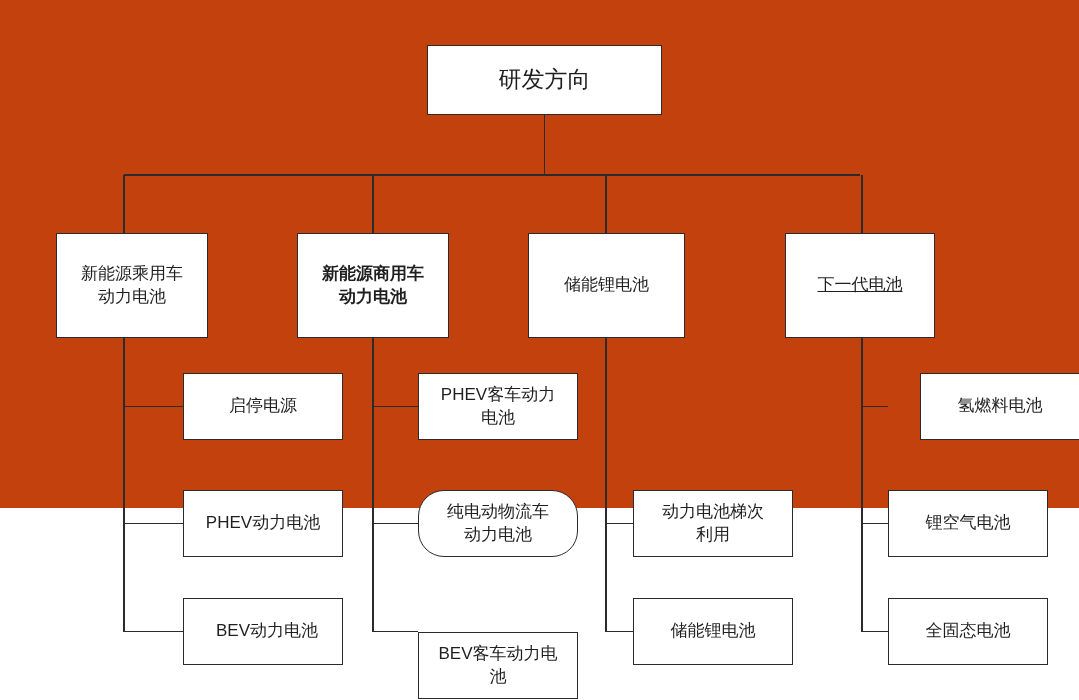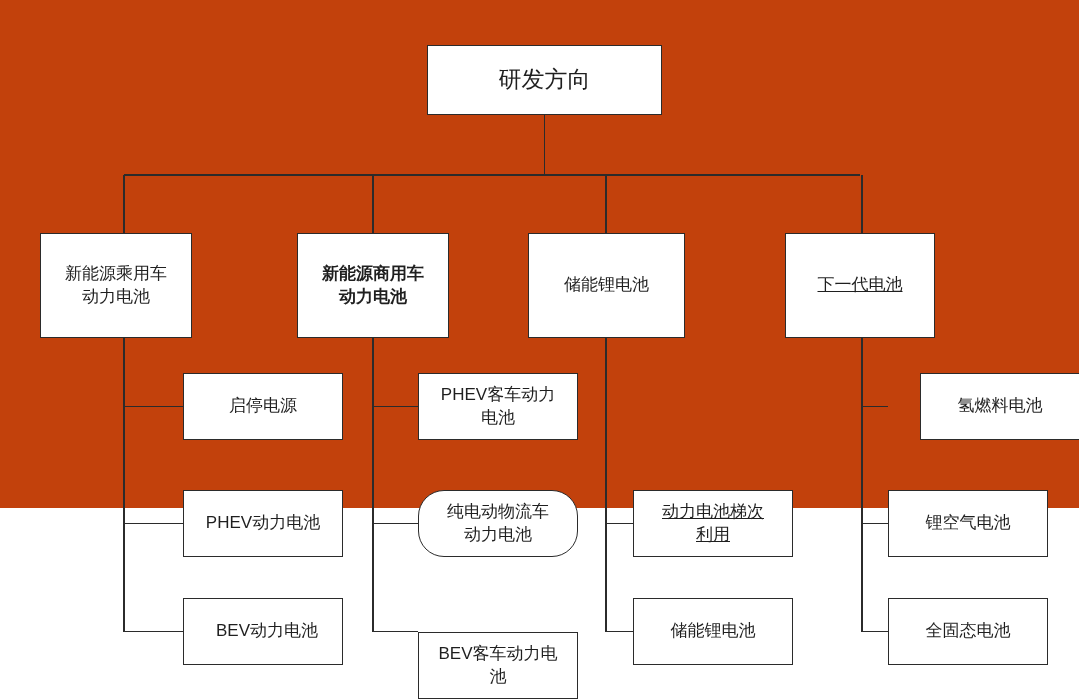--- a/index.html
+++ b/index.html
@@ -74,21 +74,21 @@
       <line x1="862" y1="175" x2="862" y2="233" stroke="#2b2b2b" stroke-width="1.6" shape-rendering="crispEdges"></line>
       <line x1="862" y1="338" x2="862" y2="631.5" stroke="#2b2b2b" stroke-width="1.6" shape-rendering="crispEdges"></line>
       <line x1="862" y1="406.5" x2="888" y2="406.5" stroke="#2b2b2b" stroke-width="1.6" shape-rendering="crispEdges"></line>
       <line x1="862" y1="523.5" x2="888" y2="523.5" stroke="#2b2b2b" stroke-width="1.6" shape-rendering="crispEdges"></line>
       <line x1="862" y1="631.5" x2="888" y2="631.5" stroke="#2b2b2b" stroke-width="1.6" shape-rendering="crispEdges"></line>
     </svg>
   <div id="nodes-layer">
       <div class="node level-root" style="left: 427px; top: 45px; width: 235px; height: 70px; border-color: rgb(43, 43, 43); background: rgb(255, 255, 255); color: rgb(31, 31, 31);">
         <span class="node-label">研发方向</span>
       </div>
-      <div class="node level-2" style="left: 40px; top: 233px; width: 152px; height: 105px; border-color: rgb(43, 43, 43); background: rgb(255, 255, 255); color: rgb(31, 31, 31);">
+      <div class="node level-2" style="left: 56px; top: 233px; width: 152px; height: 105px; border-color: rgb(43, 43, 43); background: rgb(255, 255, 255); color: rgb(31, 31, 31);">
         <span class="node-label">新能源乘用车
 动力电池</span>
       </div>
       <div class="node level-3" style="left: 183px; top: 373px; width: 160px; height: 67px; border-color: rgb(43, 43, 43); background: rgb(255, 255, 255); color: rgb(31, 31, 31);">
         <span class="node-label">启停电源</span>
       </div>
       <div class="node level-3" style="left: 183px; top: 490px; width: 160px; height: 67px; border-color: rgb(43, 43, 43); background: rgb(255, 255, 255); color: rgb(31, 31, 31);">
         <span class="node-label">PHEV动力电池</span>
       </div>
       <div class="node level-3" style="left: 183px; top: 598px; width: 160px; height: 67px; border-color: rgb(43, 43, 43); background: rgb(255, 255, 255); color: rgb(31, 31, 31); padding-left: 8px;">
@@ -106,21 +106,21 @@
         <span class="node-label">纯电动物流车
 动力电池</span>
       </div>
       <div class="node level-3" style="left: 418px; top: 632px; width: 160px; height: 67px; border-color: rgb(43, 43, 43); background: rgb(255, 255, 255); color: rgb(31, 31, 31);">
         <span class="node-label">BEV客车动力电
 池</span>
       </div>
       <div class="node level-2" style="left: 528px; top: 233px; width: 157px; height: 105px; border-color: rgb(43, 43, 43); background: rgb(255, 255, 255); color: rgb(31, 31, 31);">
         <span class="node-label">储能锂电池</span>
       </div>
-      <div class="node level-3" style="left: 633px; top: 490px; width: 160px; height: 67px; border-color: rgb(43, 43, 43); background: rgb(255, 255, 255); color: rgb(31, 31, 31); text-decoration: underline;">
+      <div class="node level-3" style="left: 633px; top: 490px; width: 160px; height: 67px; border-color: rgb(43, 43, 43); background: rgb(255, 255, 255); color: rgb(31, 31, 31);">
         <span class="node-label">动力电池梯次
 利用</span>
       </div>
       <div class="node level-3" style="left: 633px; top: 598px; width: 160px; height: 67px; border-color: rgb(43, 43, 43); background: rgb(255, 255, 255); color: rgb(31, 31, 31);">
         <span class="node-label">储能锂电池</span>
       </div>
       <div class="node level-2" style="left: 785px; top: 233px; width: 150px; height: 105px; border-color: rgb(43, 43, 43); background: rgb(255, 255, 255); color: rgb(31, 31, 31); text-decoration: underline;">
         <span class="node-label">下一代电池</span>
       </div>
       <div class="node level-3" style="left: 920px; top: 373px; width: 160px; height: 67px; border-color: rgb(43, 43, 43); background: rgb(255, 255, 255); color: rgb(31, 31, 31);">

